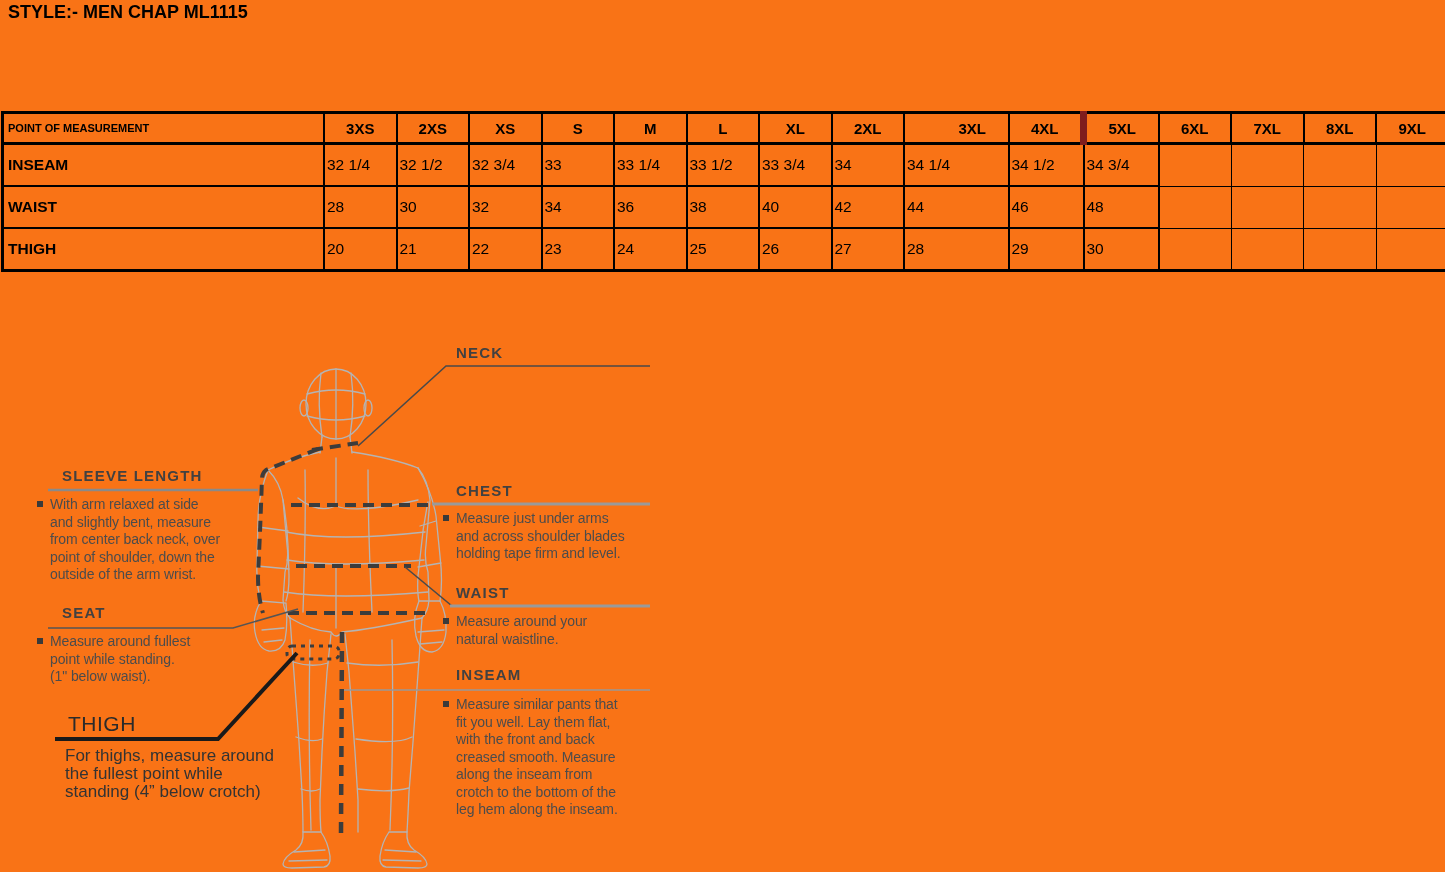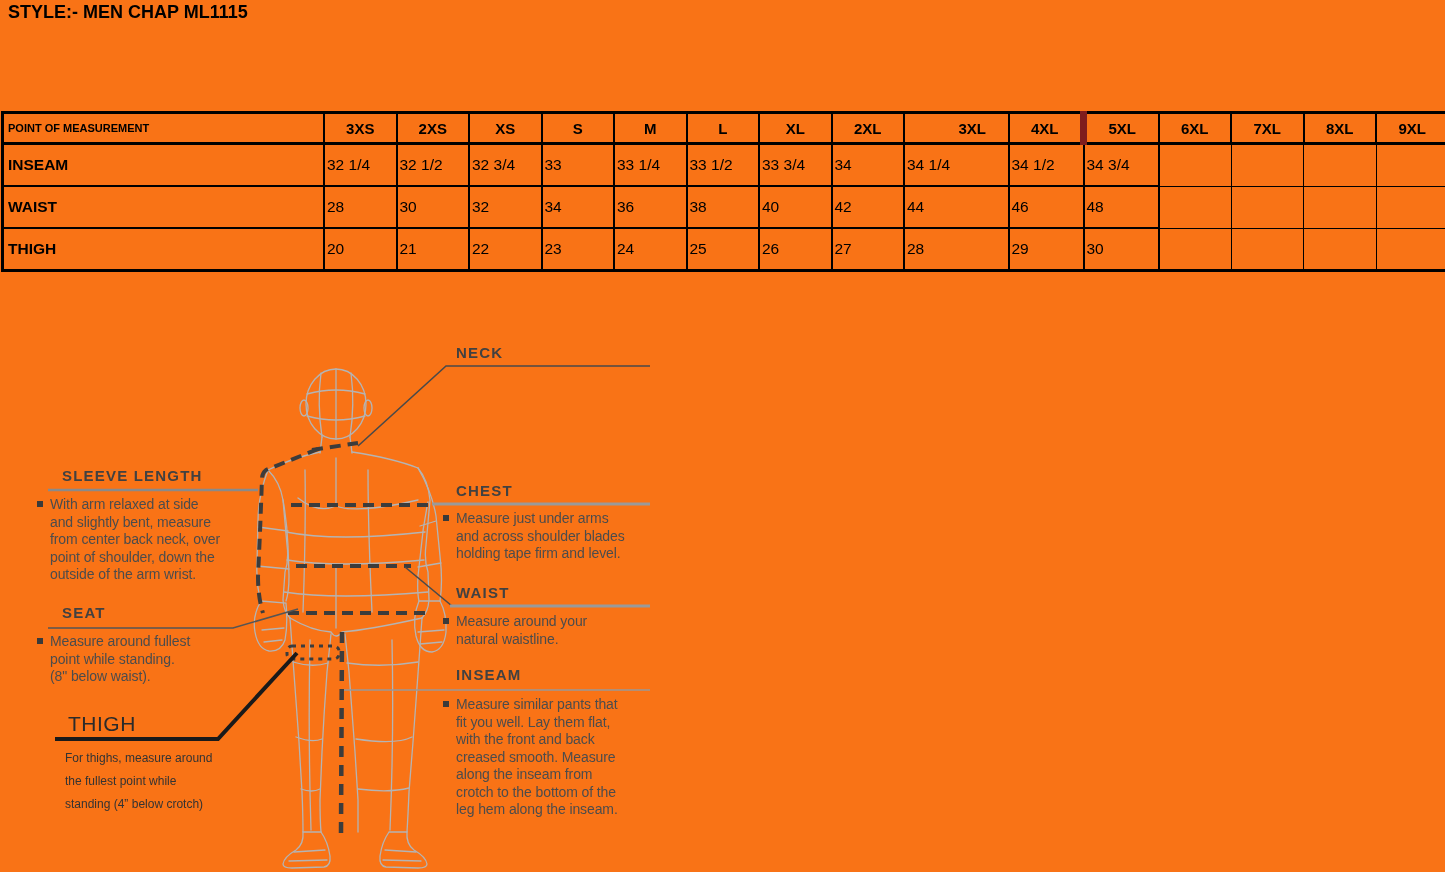--- a/index.html
+++ b/index.html
@@ -21,21 +21,21 @@
   table.size td{height:38px;font-size:15.5px;padding-left:2px;text-align:left;vertical-align:middle;}
   table.size td.lbl{font-weight:bold;padding-left:4px;border-width:2px;}
   table.size td.f{border-width:2px;}
   table.size td.e{border-width:1px;}
 
   
   .g-head{position:absolute;font-size:15px;font-weight:bold;letter-spacing:1.2px;color:#414141;}
   .g-desc{position:absolute;font-size:14px;line-height:17.5px;color:#4c4c4c;white-space:pre-line;letter-spacing:-0.1px;}
   .g-desc .blt{position:absolute;left:-13px;top:5px;width:6px;height:6px;background:#3a3a3a;}
   .g-head.thigh{font-size:21px;font-weight:normal;letter-spacing:0.5px;color:#2b2b2b;}
-  .g-desc.thigh{font-size:12px;line-height:23px;color:#333;letter-spacing:0px;}
+  .g-desc.thigh{font-size:17px;line-height:18px;color:#333;letter-spacing:0px;}
 
   svg#figure{position:absolute;left:0;top:330px;}
   .wire{stroke:#b4b4b4;stroke-width:1.3;fill:none;stroke-linecap:round;}
   .dash{stroke:#3c3c3c;stroke-width:4;fill:none;stroke-dasharray:11 7;}
   .dot{stroke:#3c3c3c;stroke-width:3;fill:none;stroke-dasharray:4 5;}
 </style>
 </head>
 <body>
 
 <div id="page">
@@ -226,20 +226,20 @@
   <div class="g-head" style="left:62px;top:467px">SLEEVE LENGTH</div>
   <div class="g-desc" style="left:50px;top:496px"><span class="blt"></span><span>With arm relaxed at side
 and slightly bent, measure
 from center back neck, over
 point of shoulder, down the
 outside of the arm wrist.</span></div>
 
   <div class="g-head" style="left:62px;top:604px">SEAT</div>
   <div class="g-desc" style="left:50px;top:633px"><span class="blt"></span><span>Measure around fullest
 point while standing.
-(8" below waist).</span></div>
+(1" below waist).</span></div>
 
   <div class="g-head thigh" style="left:68px;top:712px">THIGH</div>
   <div class="g-desc thigh" style="left:65px;top:747px">For thighs, measure around
 the fullest point while
 standing (4” below crotch)</div>
 
 </div>
 
 </body></html>

